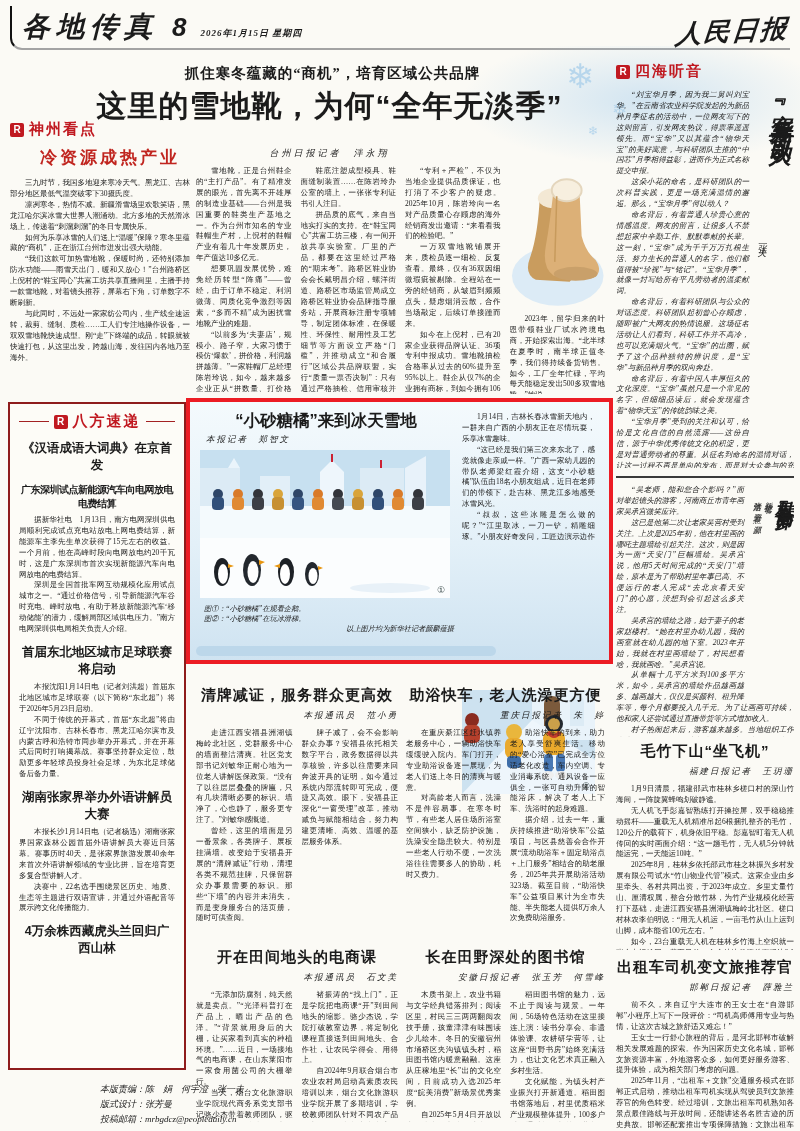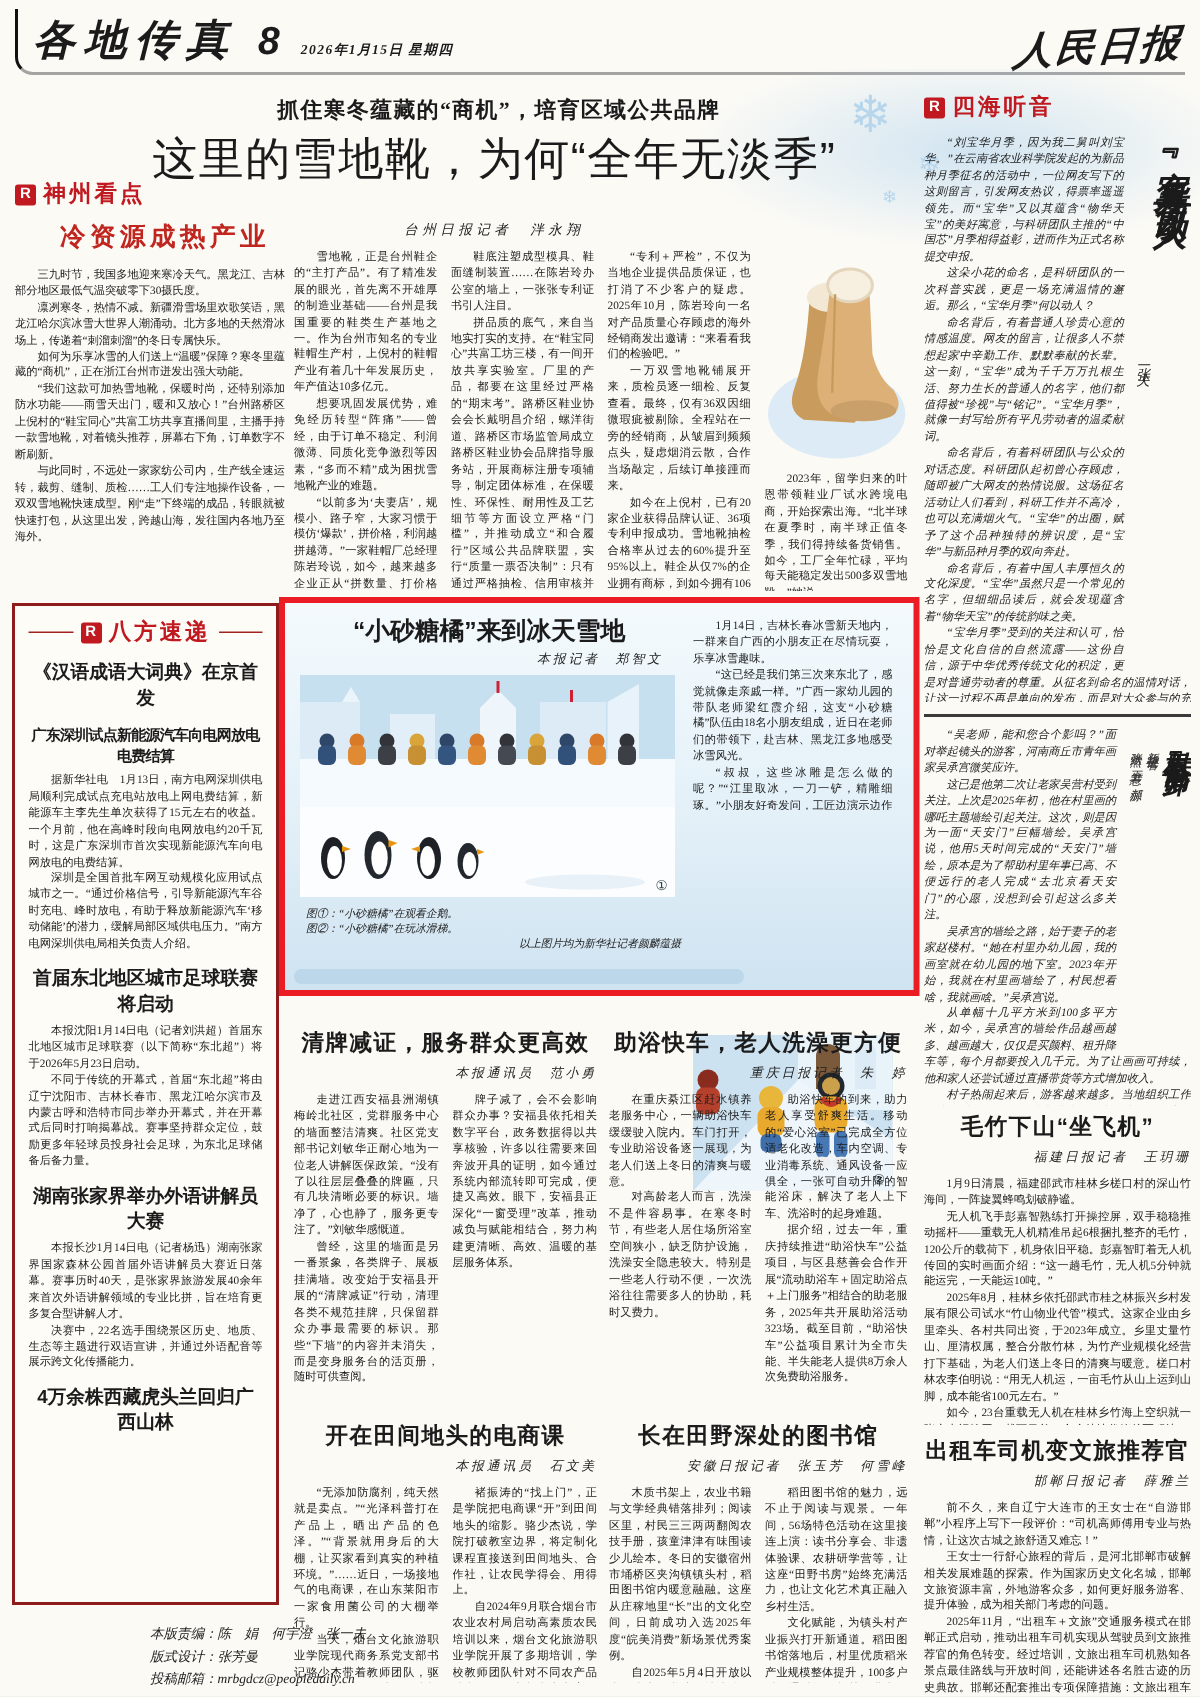--- a/index.html
+++ b/index.html
@@ -18,42 +18,42 @@
   .top-blob{position:absolute;left:460px;top:46px;width:340px;height:120px;
             background:radial-gradient(ellipse at 55% 45%,rgba(176,211,238,.55),rgba(176,211,238,0) 70%);}
   .snow{position:absolute;color:#b7d6ec;}
   .snow1{left:566px;top:56px;font-size:34px;}
   .snow2{left:612px;top:98px;font-size:18px;}
   .snow3{left:588px;top:124px;font-size:12px;}
   
   .kicker{position:absolute;left:80px;top:64px;width:505px;text-align:center;
           font-size:14.5px;font-weight:700;letter-spacing:1px;}
   .headline{position:absolute;left:72px;top:86px;width:515px;text-align:center;
-            font-size:30px;font-weight:400;font-family:"Liberation Sans",sans-serif;letter-spacing:1px;}
+            font-size:30px;font-weight:700;font-family:"Liberation Sans",sans-serif;letter-spacing:1px;}
   .lead-byline{position:absolute;left:72px;top:147px;width:515px;text-align:center;
                font-size:9px;font-style:italic;letter-spacing:3px;}
   .lead-cols{position:absolute;left:196px;top:166px;width:409px;height:228px;display:flex;gap:9px;}
   .lead-col{flex:1;overflow:hidden;}
   .bodytext,.bodytext p{font-size:7.5px;line-height:10.9px;text-align:justify;margin:0;}
   .bodytext p{text-indent:2em;}
   .boots{width:100%;height:146px;margin-bottom:2px;}
   
   .shenzhou{position:absolute;left:10px;top:120px;width:180px;height:274px;overflow:hidden;}
   .tag-row{display:flex;align-items:center;gap:5px;}
   .tag-logo{width:14px;height:14px;background:#c01920;color:#fff;border-radius:2px;
             font:700 10px/14px "Liberation Sans",sans-serif;text-align:center;flex:0 0 auto;}
   .tag-text{font-size:15px;font-weight:900;color:#c01920;font-family:"Liberation Sans",sans-serif;letter-spacing:2px;}
   .shenzhou-title{font-size:17px;font-weight:700;color:#c0251f;letter-spacing:3px;margin:7px 0 9px 30px;}
   .shenzhou-body{height:212px;overflow:hidden;}
   
   .tangerine{position:absolute;left:186px;top:398px;width:419px;height:258px;border:4px solid #ec1c24;
              background:linear-gradient(180deg,#f4fafd 0%,#e3f0f8 55%,#cfe3f1 100%);}
   .tg-title{position:absolute;left:12px;top:8px;width:248px;text-align:center;
             font-size:16.5px;font-weight:900;font-family:"Liberation Sans",sans-serif;}
-  .tg-byline{position:absolute;left:4px;top:32px;width:248px;text-align:right;font-size:8.5px;font-style:italic;letter-spacing:2px;}
+  .tg-byline{position:absolute;left:16px;top:32px;width:248px;text-align:left;font-size:8.5px;font-style:italic;letter-spacing:2px;}
   .tg-photo1{position:absolute;left:10px;top:48px;width:250px;height:148px;background:#dcecf7;}
   .tg-captions{position:absolute;left:14px;top:202px;width:250px;font-size:7.2px;line-height:10px;font-style:italic;}
   .tg-credit{text-align:right;}
   .tg-text{position:absolute;left:272px;top:10px;width:133px;height:128px;overflow:hidden;}
   .tg-photo2{position:absolute;left:272px;top:140px;width:133px;height:104px;background:#d5e7f4;}
   .ph-label{position:absolute;right:5px;bottom:3px;font-size:9px;color:#344;}
   .tg-band{position:absolute;left:6px;bottom:4px;width:300px;height:10px;background:#b9d5e9;border-radius:8px;opacity:.85;}
   svg{display:block;}
   
   .bafang{position:absolute;left:8px;top:402px;width:178px;height:668px;border:2px solid #8e1c1c;
@@ -424,21 +424,21 @@
 
     </div>
   </div>
 
   <div class="bamboo">
     <div class="sub-title">毛竹下山“坐飞机”</div>
     <div class="sub-byline">福建日报记者　王玥珊</div>
     <div class="bodytext">
       <p>1月9日清晨，福建邵武市桂林乡槎口村的深山竹海间，一阵旋翼蜂鸣划破静谧。</p>
       <p>无人机飞手彭嘉智熟练打开操控屏，双手稳稳推动摇杆——重载无人机精准吊起6根捆扎整齐的毛竹，120公斤的载荷下，机身依旧平稳。彭嘉智盯着无人机传回的实时画面介绍：“这一趟毛竹，无人机5分钟就能运完，一天能运10吨。”</p>
-      <p>2025年8月，桂林乡依托邵武市桂之林振兴乡村发展有限公司试水“竹山物业代管”模式。这家企业由乡里牵头、各村共同出资，于2023年成立。乡里丈量竹山、厘清权属，整合分散竹林，为竹产业规模化经营打下基础，为老人们送上冬日的清爽与暖意。槎口村林农李伯明说：“用无人机运，一亩毛竹从山上运到山脚，成本能省100元左右。”</p>
+      <p>2025年8月，桂林乡依托邵武市桂之林振兴乡村发展有限公司试水“竹山物业代管”模式。这家企业由乡里牵头、各村共同出资，于2023年成立。乡里丈量竹山、厘清权属，整合分散竹林，为竹产业规模化经营打下基础，走进江西安福县洲湖镇梅岭北社区。槎口村林农李伯明说：“用无人机运，一亩毛竹从山上运到山脚，成本能省100元左右。”</p>
       <p>如今，23台重载无人机在桂林乡竹海上空织就一张空中运输网。截至目前，全乡林地代管总面积达2.1万亩，覆盖114户林农。</p>
     </div>
   </div>
 
   <div class="taxi">
     <div class="sub-title">出租车司机变文旅推荐官</div>
     <div class="sub-byline">邯郸日报记者　薛雅兰</div>
     <div class="bodytext">
       <p>前不久，来自辽宁大连市的王女士在“自游邯郸”小程序上写下一段评价：“司机高师傅用专业与热情，让这次古城之旅舒适又难忘！”</p>
       <p>王女士一行舒心旅程的背后，是河北邯郸市破解相关发展难题的探索。作为国家历史文化名城，邯郸文旅资源丰富，外地游客众多，如何更好服务游客、提升体验，成为相关部门考虑的问题。</p>

